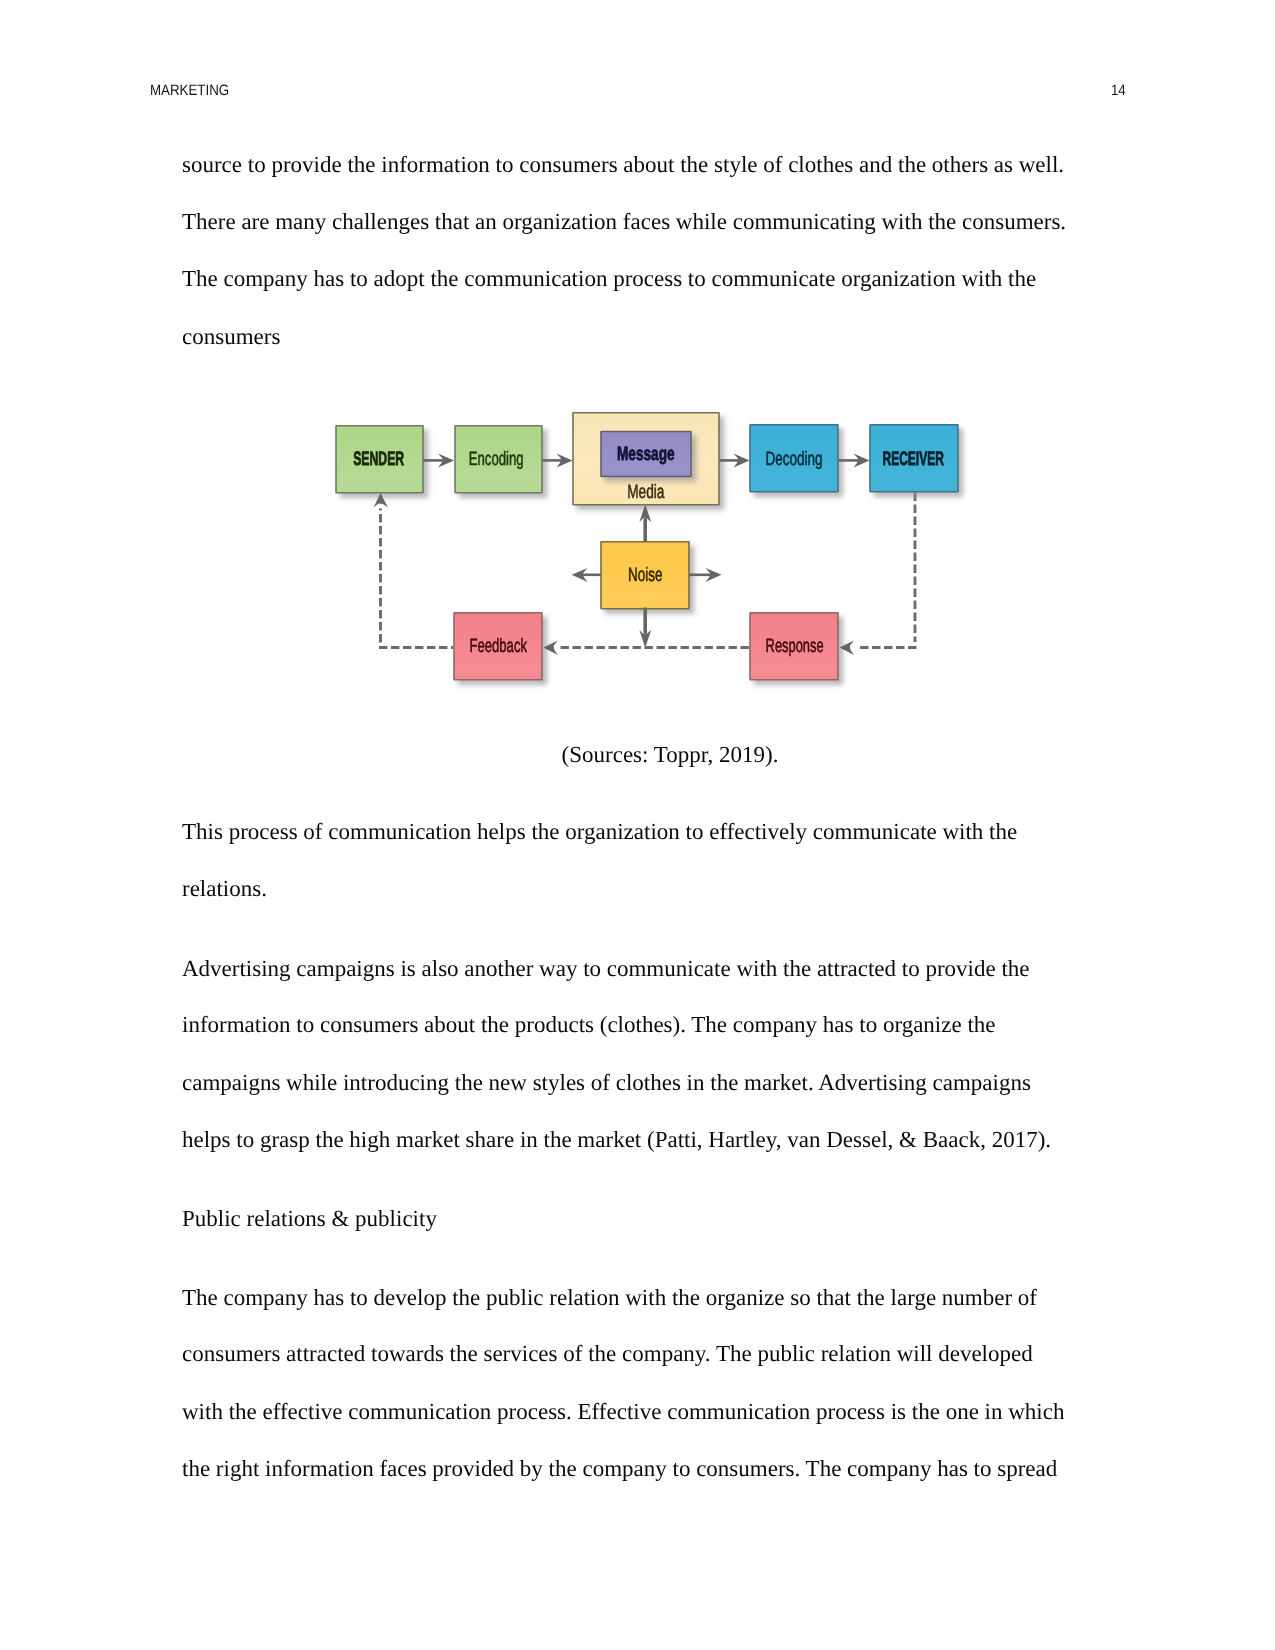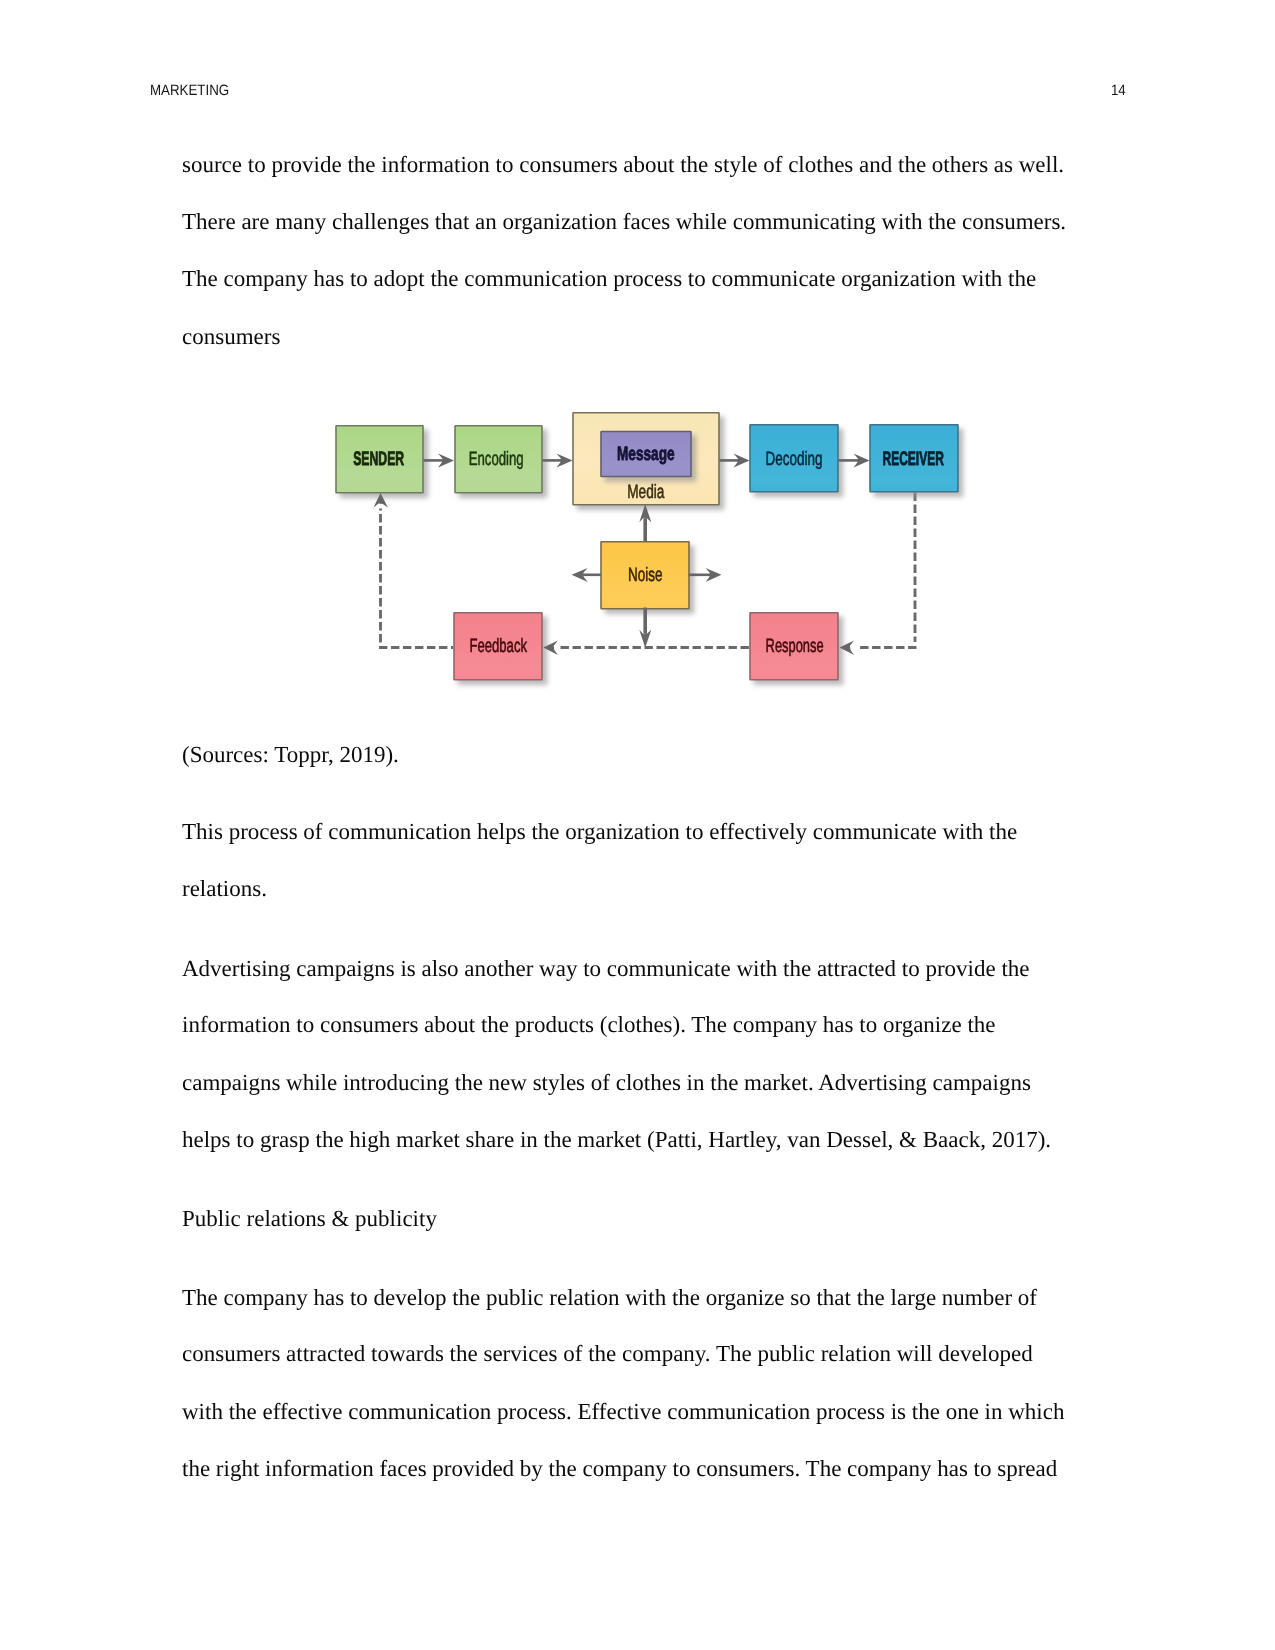--- a/index.html
+++ b/index.html
@@ -8,21 +8,21 @@
        -webkit-font-smoothing:antialiased;text-rendering:geometricPrecision;}
   .page{position:relative;width:1275px;height:1650px;overflow:hidden;background:#fff;}
 
   .hdr{position:absolute;left:150px;top:76px;width:976px;height:30px;
        font-family:"Liberation Sans",sans-serif;font-size:15px;line-height:30px;color:#131313;}
   .hdr span{display:inline-block;transform:scaleX(0.887);transform-origin:left center;opacity:0.999;}
   .hdr .right{position:absolute;right:0;transform-origin:right center;}
 
   .body-wrap{position:absolute;left:150px;top:0;width:962px;}
   .tx{position:absolute;left:0;font-size:23px;line-height:30px;white-space:nowrap;color:#0a0a0a;opacity:0.999;margin-left:32px;}
-  .ctr{width:976px;}
+  .ctr{width:976px;text-align:center;}
   .bold{font-weight:normal;}
 
   #fig{position:absolute;left:320px;top:395px;width:650px;height:312px;}
   .figsvg{display:block;overflow:visible;}
   .figsvg text{font-family:"Liberation Sans",sans-serif;text-rendering:geometricPrecision;-webkit-font-smoothing:antialiased;}
 </style>
 </head>
 <body>
 
 <div class="page">

